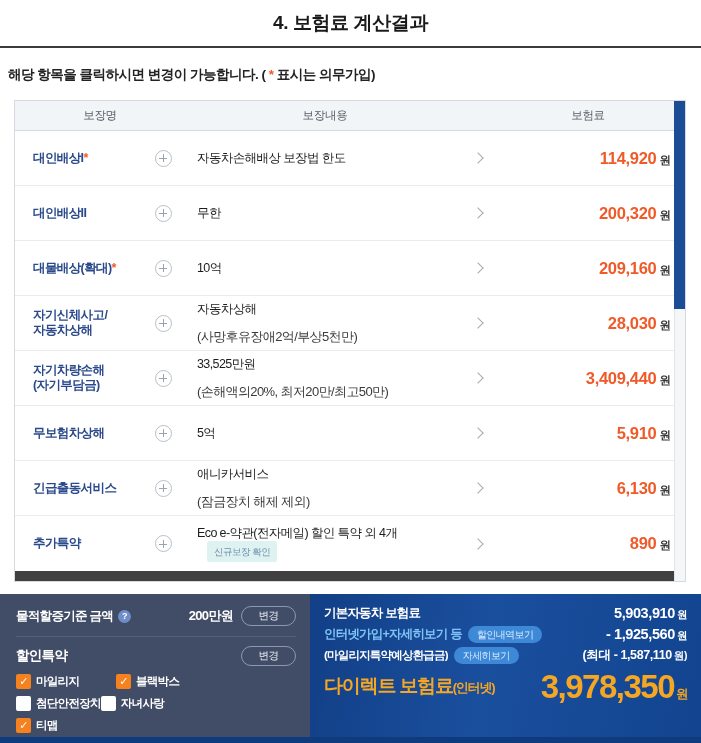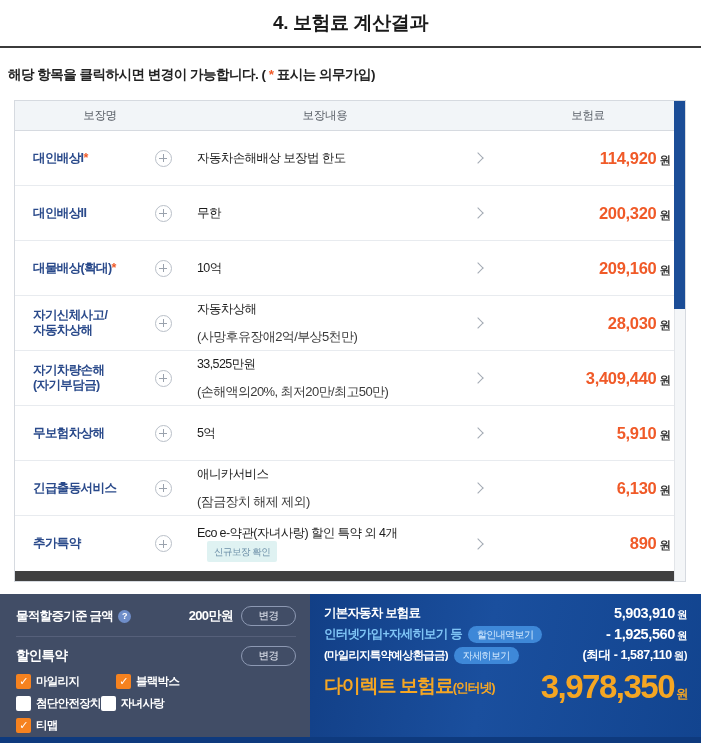--- a/index.html
+++ b/index.html
@@ -363,21 +363,21 @@
           </div>
           <div class="c-prem"><span class="amt">6,130</span><span class="unit">원</span></div>
         </div>
         <div class="row">
           <div class="c-name"><span>추가특약</span></div>
           <div class="c-plus">
             <span class="plus-icon"></span>
           </div>
           <div class="c-detail">
             <div>
-              <span class="main">Eco e-약관(자녀사랑) 할인 특약 외 4개</span>
+              <span class="main">Eco e-약관(전자메일) 할인 특약 외 4개</span>
             </div>
             <span class="badge-new">신규보장 확인</span>
           </div>
           <div class="c-arrow">
             <span class="chev"></span>
           </div>
           <div class="c-prem"><span class="amt">890</span><span class="unit">원</span></div>
         </div>
       </div>
     <div class="scroll-track">

